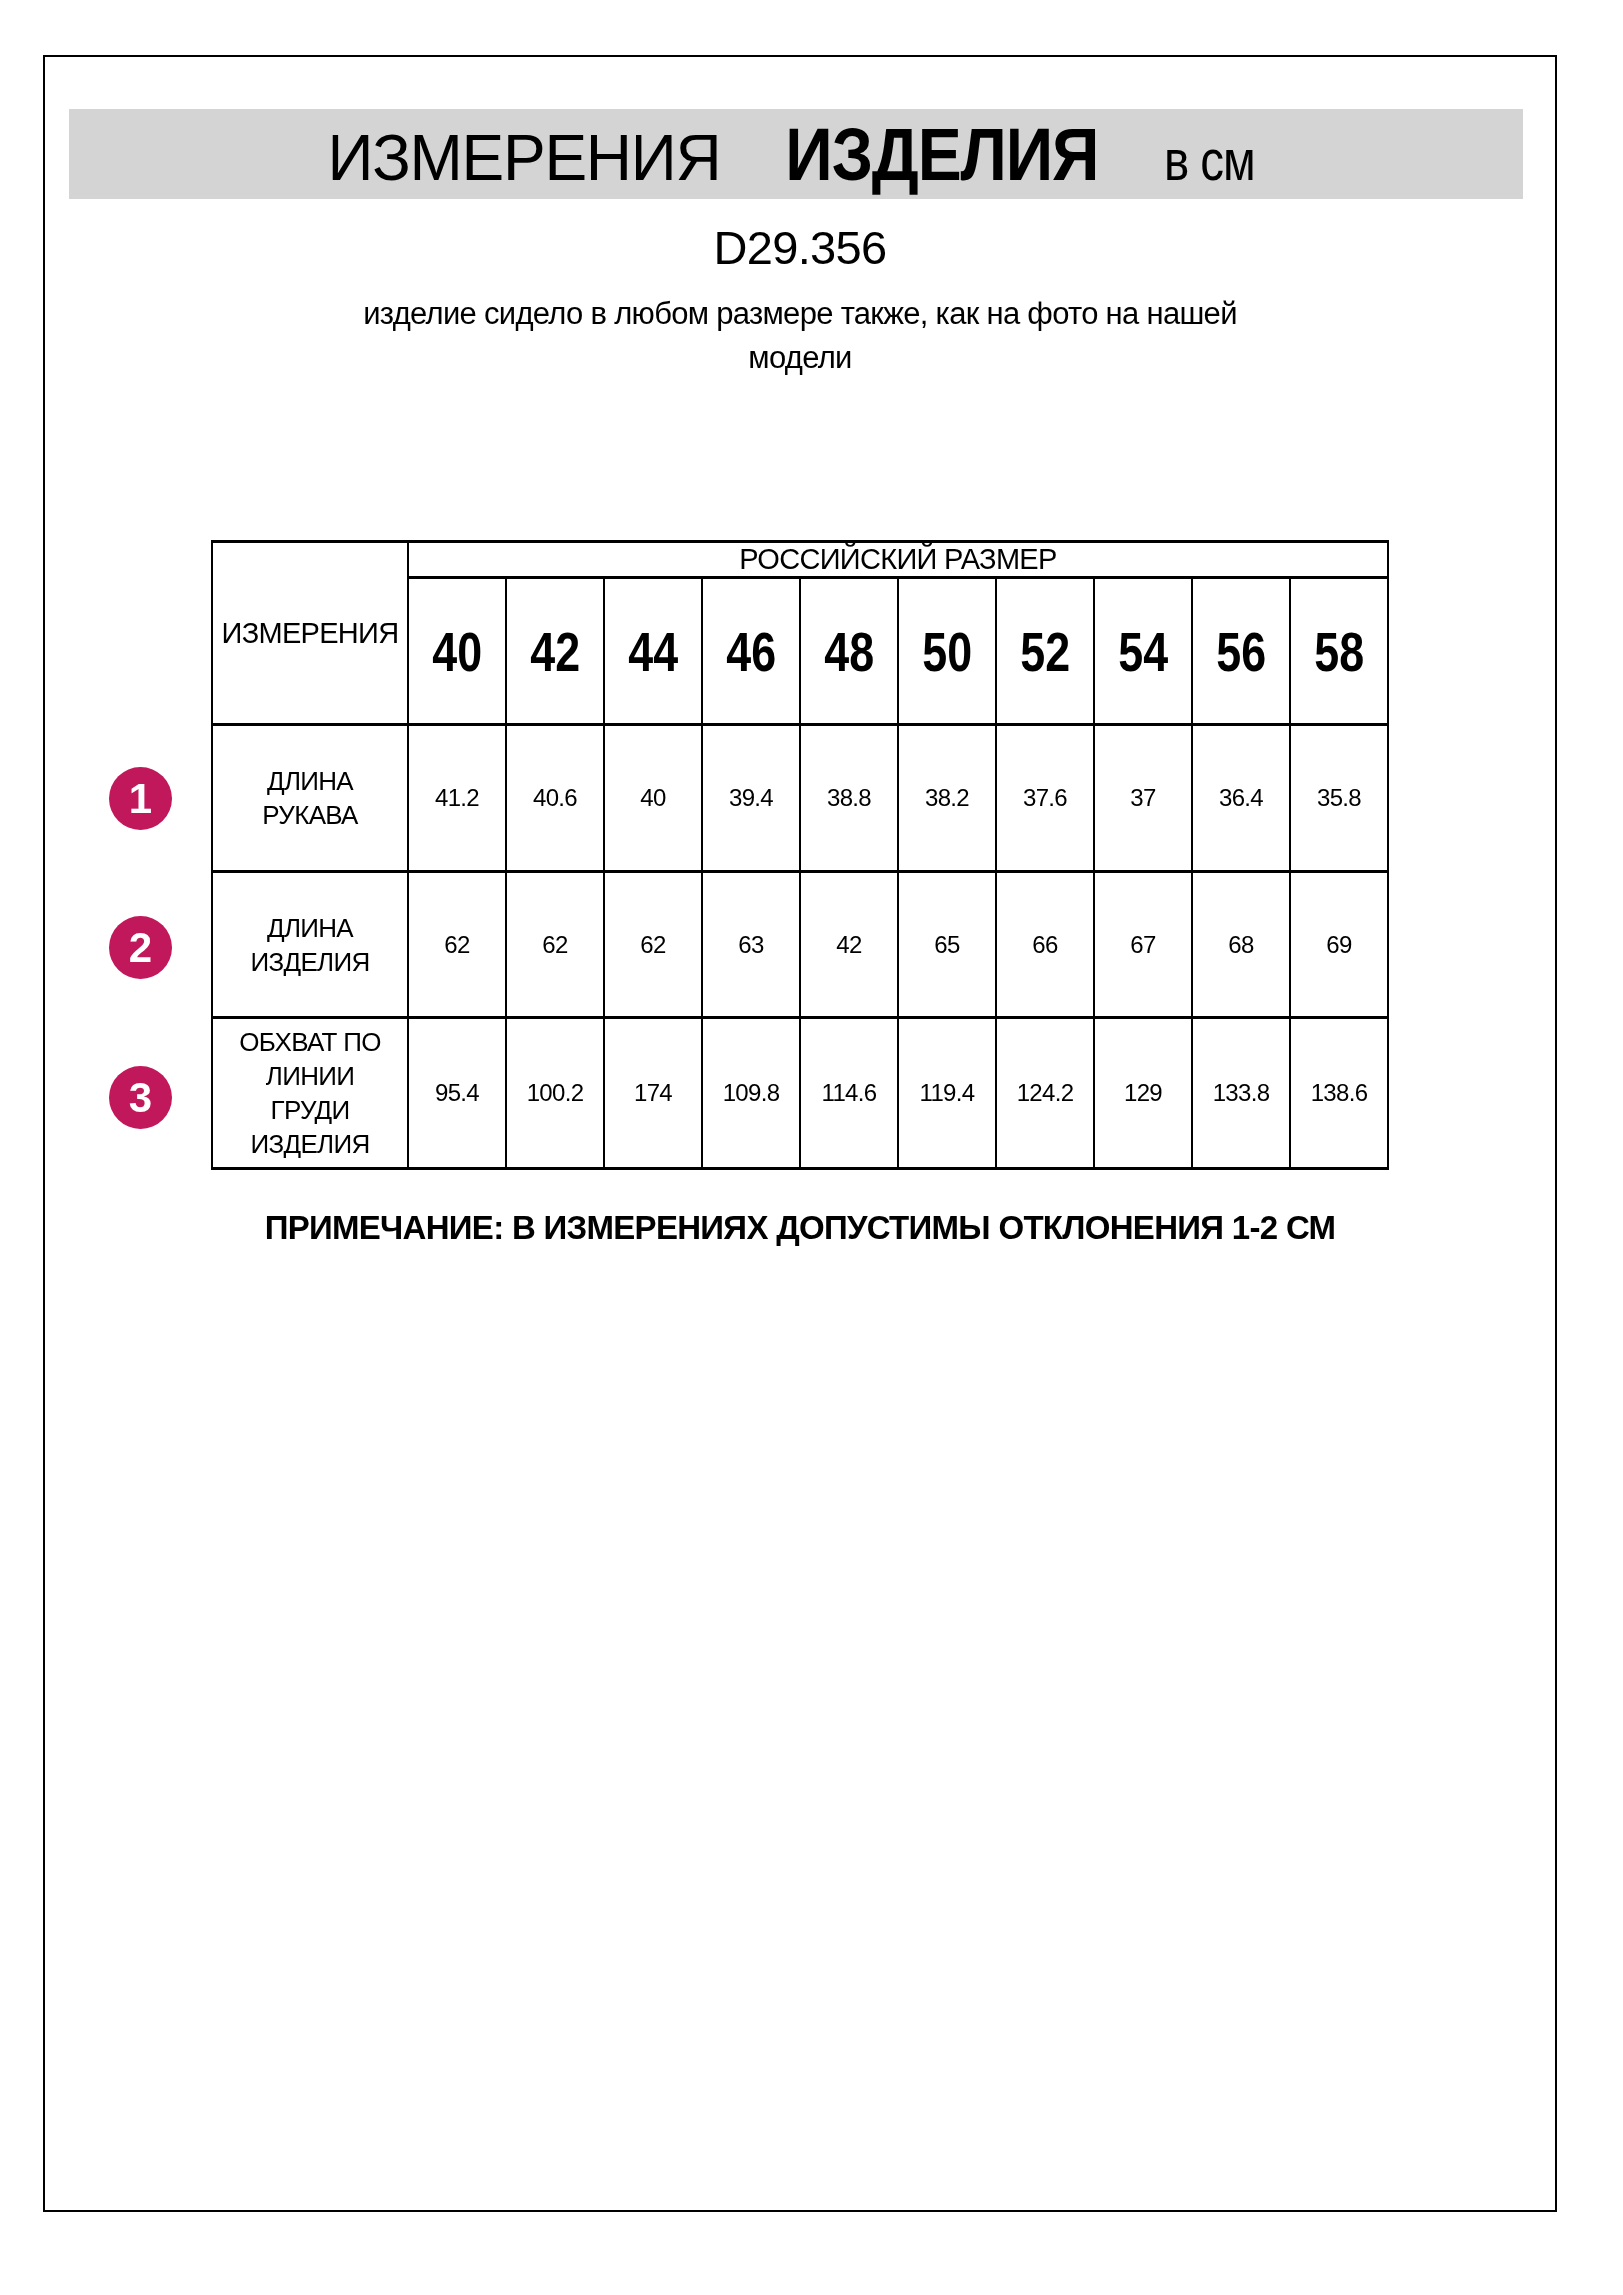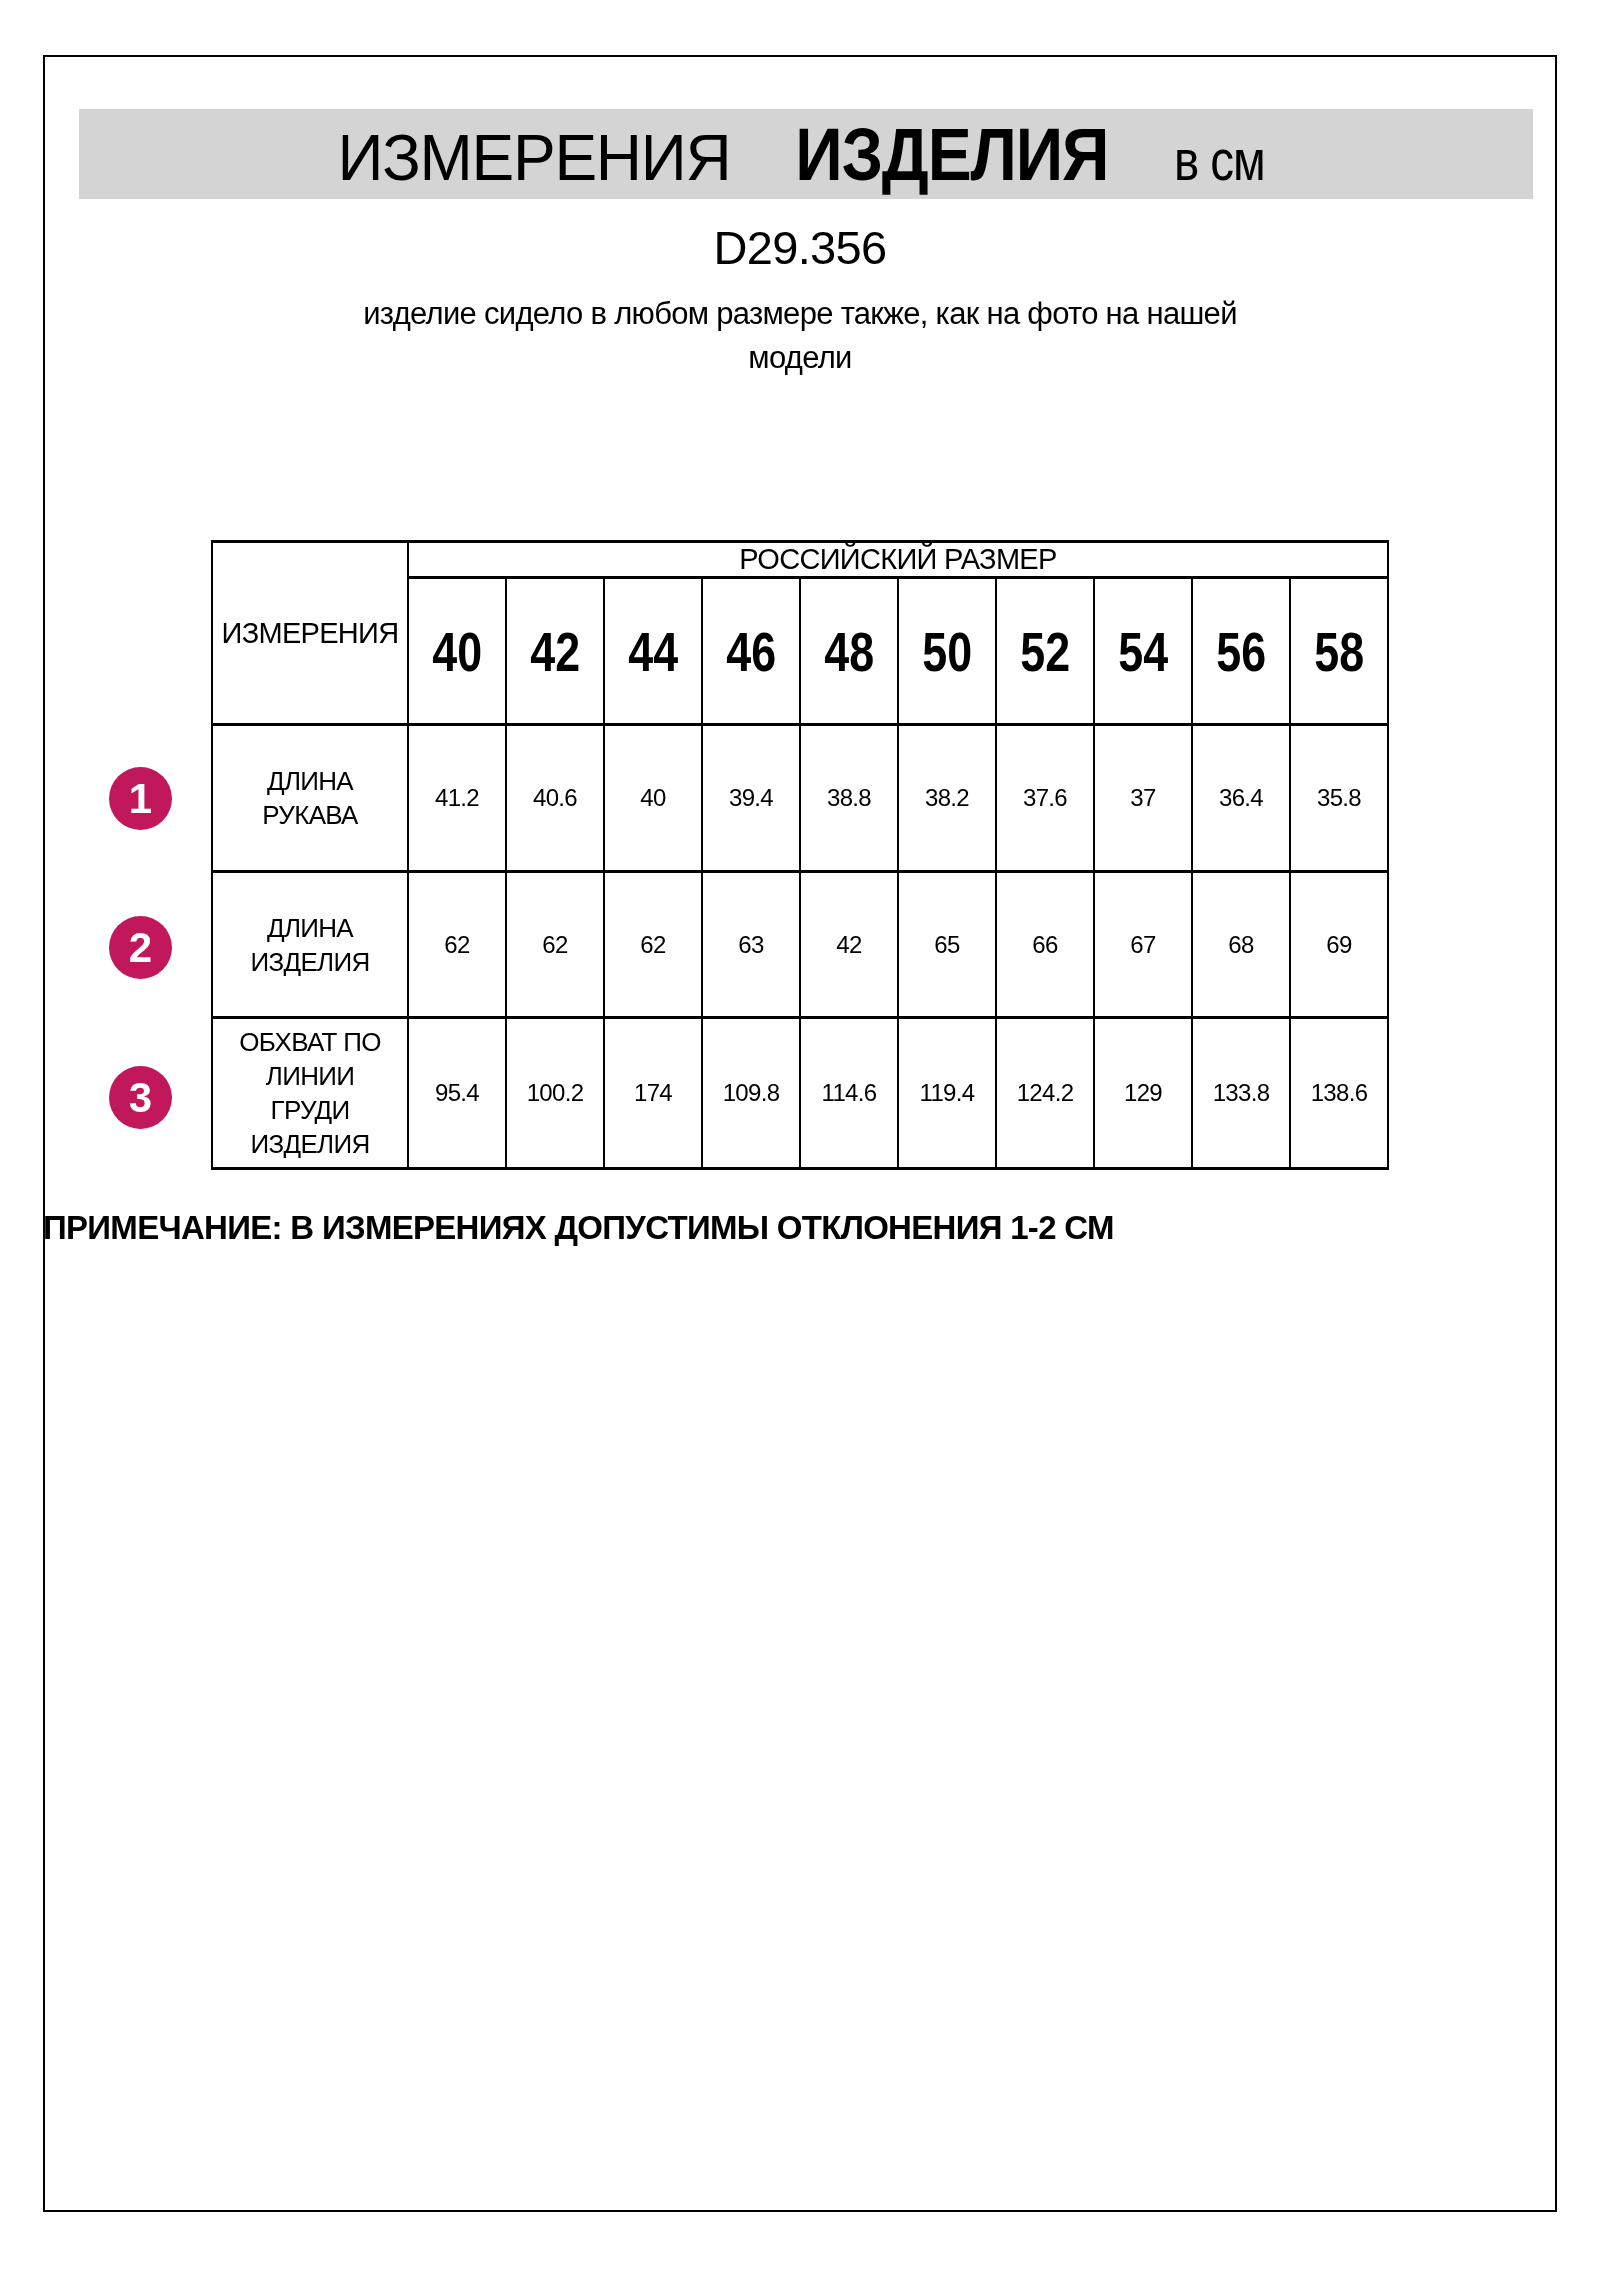--- a/index.html
+++ b/index.html
@@ -11,21 +11,21 @@
     width:1623px;height:2295px;position:relative;background:#ffffff;
     font-family:"Liberation Sans","DejaVu Sans",sans-serif;color:#000;
     overflow:hidden;
   }
   .page-border{
     position:absolute;left:43px;top:55px;width:1514px;height:2157px;
     border:2px solid #000;box-sizing:border-box;background:#fff;
   }
   
   .title-band{
-    position:absolute;left:79px;top:109px;width:1454px;height:90px;
+    position:absolute;left:69px;top:109px;width:1454px;height:90px;
     background:var(--band);
     display:flex;align-items:center;justify-content:center;
   }
   .title-line{white-space:nowrap;}
   .title-word-1{font-size:64px;font-weight:400;letter-spacing:-1.3px;}
   .title-word-2{font-size:75px;font-weight:700;letter-spacing:-1.3px;margin-left:41px;
                 display:inline-block;transform:scaleX(0.88);transform-origin:50% 100%;}
   .title-units{font-size:58px;font-weight:400;margin-left:31px;letter-spacing:-1.3px;
                display:inline-block;transform:scaleX(0.82);transform-origin:50% 100%;}
   
@@ -71,21 +71,21 @@
     background:var(--badge);color:#fff;
     display:flex;align-items:center;justify-content:center;
     font-size:42px;font-weight:700;
   }
   .badge-1{left:109px;top:767px;}
   .badge-2{left:109px;top:916px;}
   .badge-3{left:109px;top:1066px;}
   
   .note{
     position:absolute;left:43px;top:1209px;width:1514px;
-    text-align:left;font-size:33px;font-weight:700;letter-spacing:-0.7px;
+    text-align:center;font-size:33px;font-weight:700;letter-spacing:-0.7px;
   }
 </style>
 </head>
 <body>
 
 <div class="page-border"></div>
 
 <div class="title-band">
   <div class="title-line">
     <span class="title-word-1">ИЗМЕРЕНИЯ</span>

